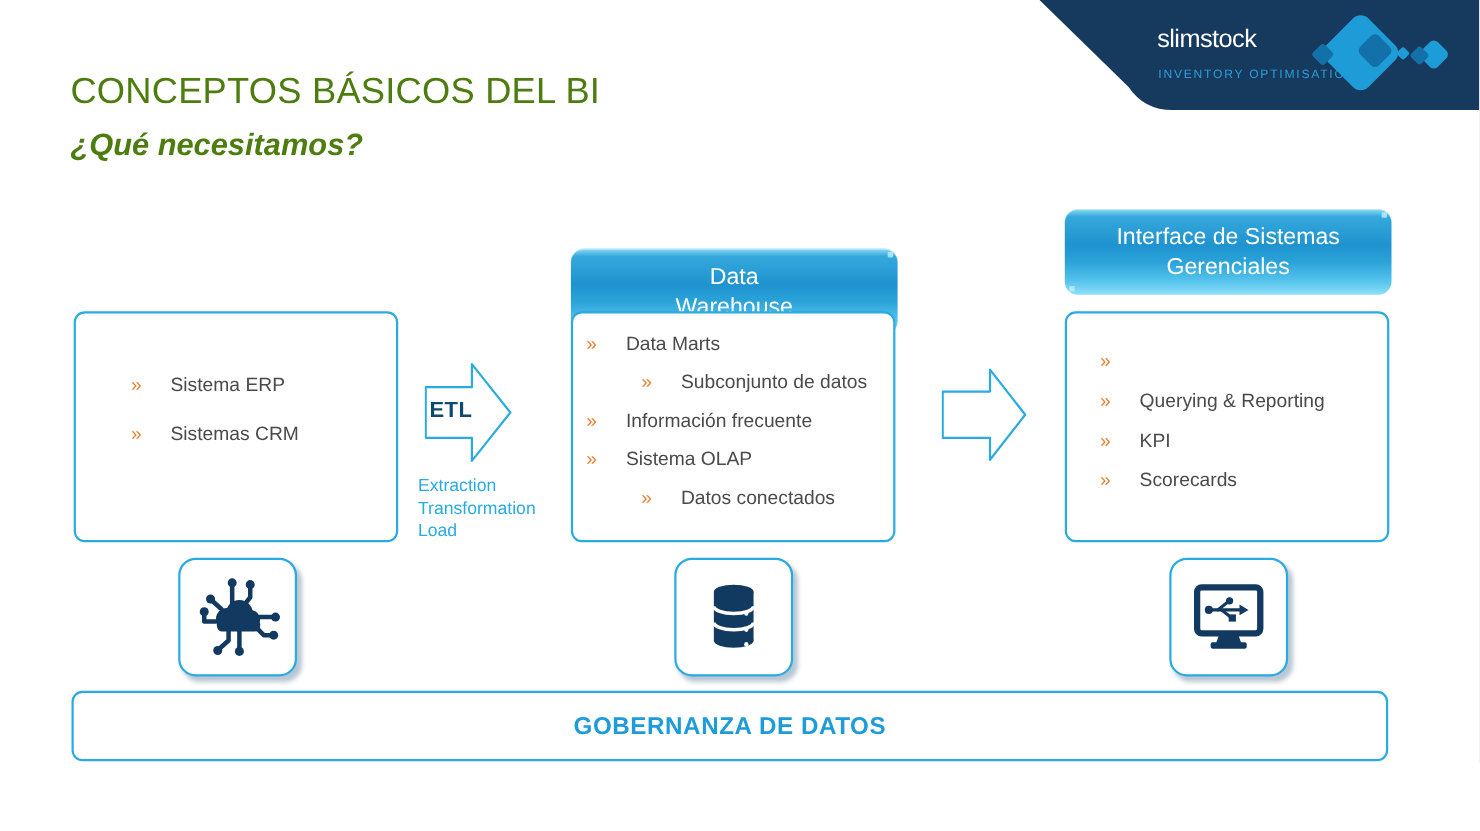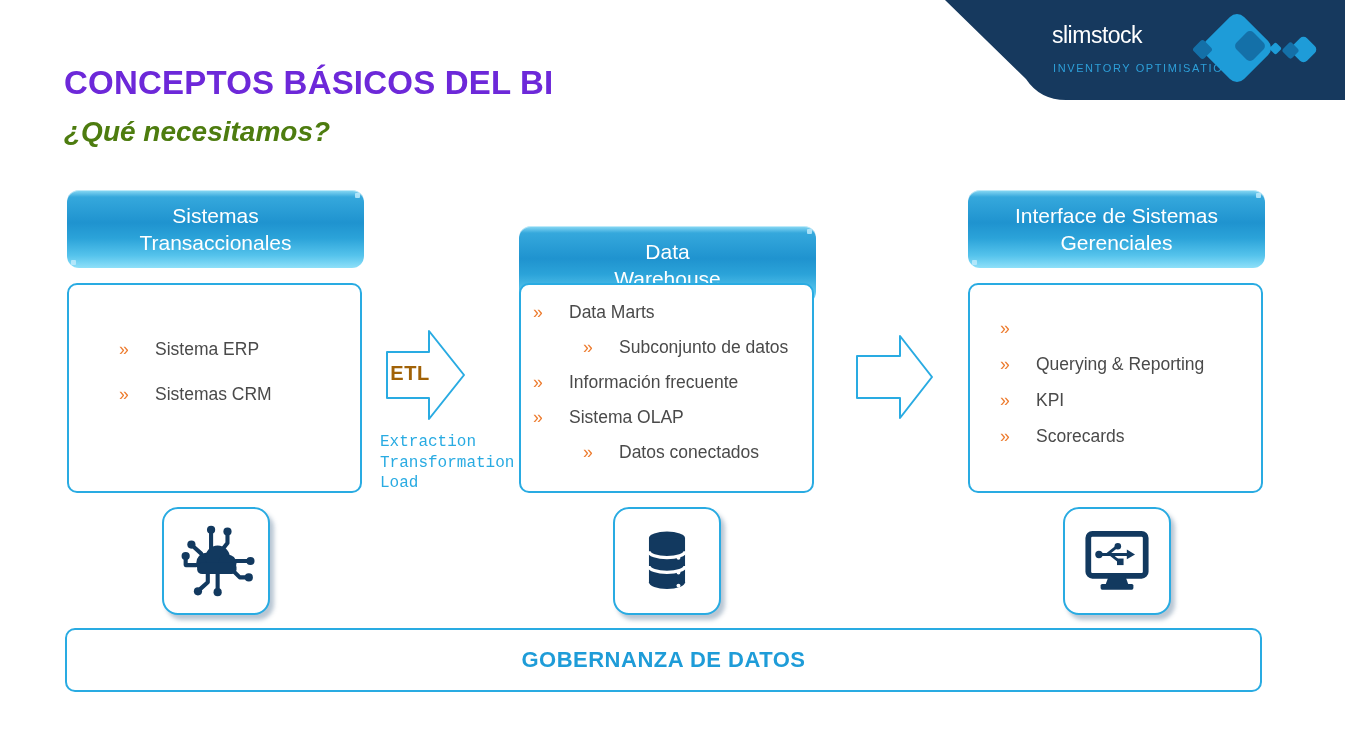--- a/index.html
+++ b/index.html
@@ -21,22 +21,22 @@
   .diamond{position:absolute;transform:rotate(45deg);}
   .d1{left:1210px;top:21px;width:54px;height:54px;background:#1e9cd8;border-radius:10px;}
   .d2{left:1195px;top:42px;width:15px;height:15px;background:#1470a8;border-radius:3px;}
   .d3{left:1238px;top:34px;width:24px;height:24px;background:#1470a8;border-radius:5px;}
   .d4{left:1271px;top:44px;width:9px;height:9px;background:#1e9cd8;border-radius:2px;}
   .d6{left:1293px;top:39px;width:21px;height:21px;background:#1e9cd8;border-radius:5px;}
   .d5{left:1284px;top:44px;width:13px;height:13px;background:#1470a8;border-radius:3px;}
 
   
   .page-title{
-    position:absolute;left:64px;top:64px;font-size:33px;color:#6d28d9;
-    letter-spacing:0.2px;font-weight:700;
+    position:absolute;left:64px;top:64px;font-size:33px;color:#4d7c0f;
+    letter-spacing:0.2px;font-weight:400;
   }
   .page-subtitle{
     position:absolute;left:64px;top:116px;font-size:28px;color:#4d7c0f;
     font-style:italic;font-weight:700;
   }
 
   
   .col-header{
     position:absolute;top:190px;width:297px;height:78px;border-radius:12px;
     background:linear-gradient(180deg,#8edcf6 0%,#35a8dc 9%,#1f93cf 42%,#2ba3d9 62%,#55c3ec 84%,#8ee0f9 100%);
@@ -62,25 +62,25 @@
   .list-item{display:flex;align-items:baseline;font-size:17.5px;color:#4a4a4a;line-height:24px;}
   .list-item .bullet{color:#ed7d31;font-size:17.5px;flex:0 0 36px;}
   .list-item.indent{margin-left:50px;}
 
   
   .arrow-wrap{position:absolute;}
   .arrow-etl{left:386px;top:329px;width:80px;height:92px;}
   .arrow-2{left:856px;top:334px;width:78px;height:86px;}
   .etl-label{
     position:absolute;left:388px;top:362px;width:44px;text-align:center;
-    color:#a16207;font-size:20px;font-weight:700;letter-spacing:0.5px;
+    color:#0c4a6e;font-size:20px;font-weight:700;letter-spacing:0.5px;
   }
   .etl-caption{
     position:absolute;left:380px;top:432px;color:#29abe2;font-size:16px;
-    line-height:20.5px;white-space:pre-line;font-family:Liberation Mono, monospace;
+    line-height:20.5px;white-space:pre-line;
   }
 
   
   .icon-card{
     position:absolute;top:507px;width:108px;height:108px;background:#ffffff;
     border:2px solid #29abe2;border-radius:16px;box-sizing:border-box;
     display:flex;align-items:center;justify-content:center;
     box-shadow:4px 5px 4px rgba(70,105,140,.38);
   }
   .i1{left:162px;} .i2{left:613px;} .i3{left:1063px;}
@@ -107,22 +107,20 @@
   <div class="diamond d1"></div>
   <div class="diamond d2"></div>
   <div class="diamond d3"></div>
   <div class="diamond d4"></div>
   <div class="diamond d6"></div>
   <div class="diamond d5"></div>
 
   <div class="page-title">CONCEPTOS BÁSICOS DEL BI</div>
   <div class="page-subtitle">¿Qué necesitamos?</div>
 
-  <div class="col-header h1">Sistemas
-Transaccionales</div>
   <div class="col-header h2">Data
 Warehouse</div>
   <div class="col-header h3">Interface de Sistemas
 Gerenciales</div>
 
   <div class="col-box b1">
     <div class="list-item">
       <span class="bullet">»</span>
       <span>Sistema ERP</span>
     </div>

